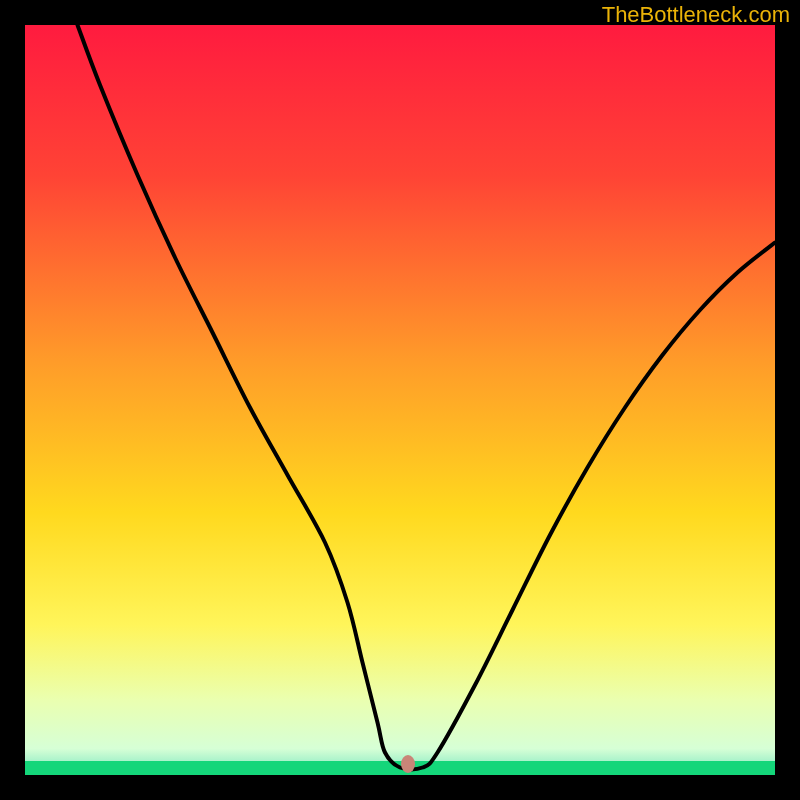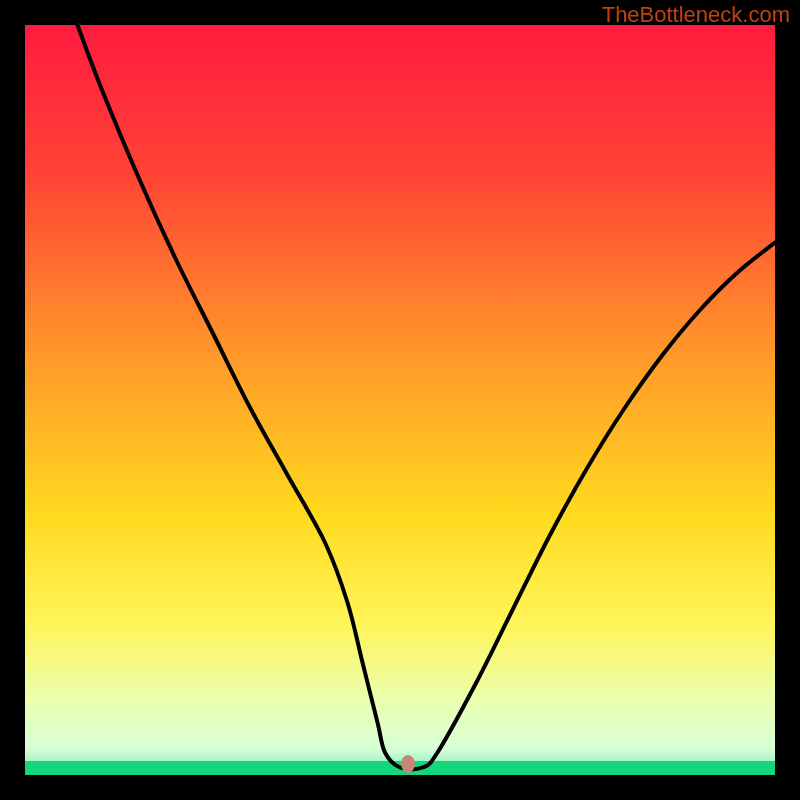--- a/index.html
+++ b/index.html
@@ -8,21 +8,21 @@
     width: 800px;
     height: 800px;
     background: #000;
     position: relative;
     font-family: Arial, Helvetica, sans-serif;
   }
   .watermark {
     position: absolute;
     top: 2px;
     right: 10px;
-    color: #c2410c;
+    color: #eab308;
     font-size: 22px;
     font-weight: 500;
     z-index: 10;
   }
   .plot-area {
     position: absolute;
     left: 25px;
     top: 25px;
     width: 750px;
     height: 750px;

